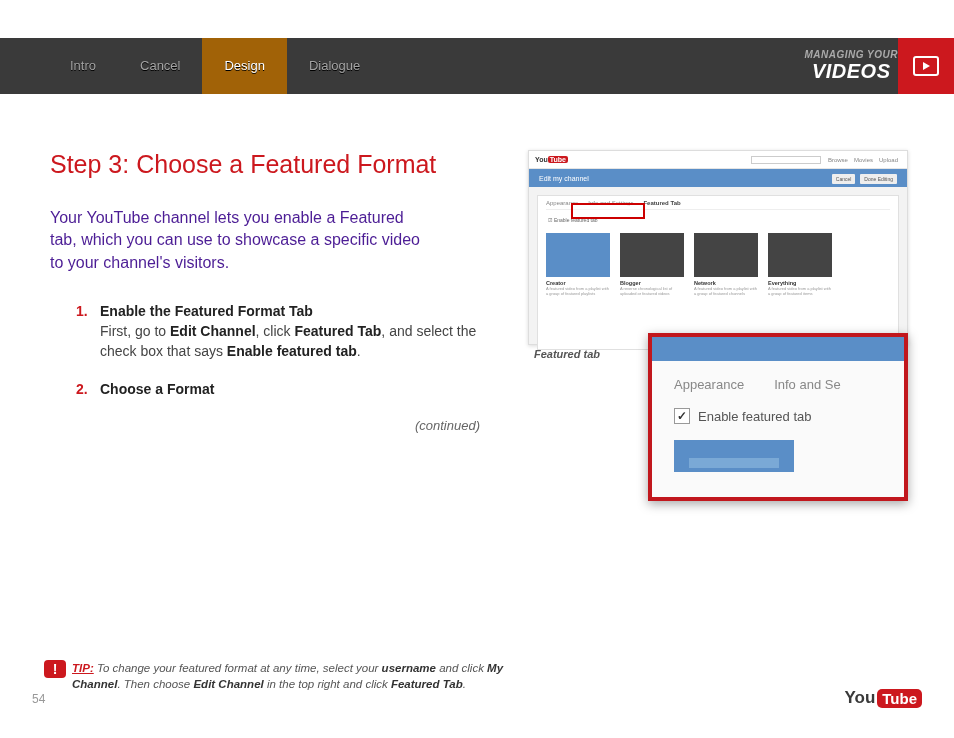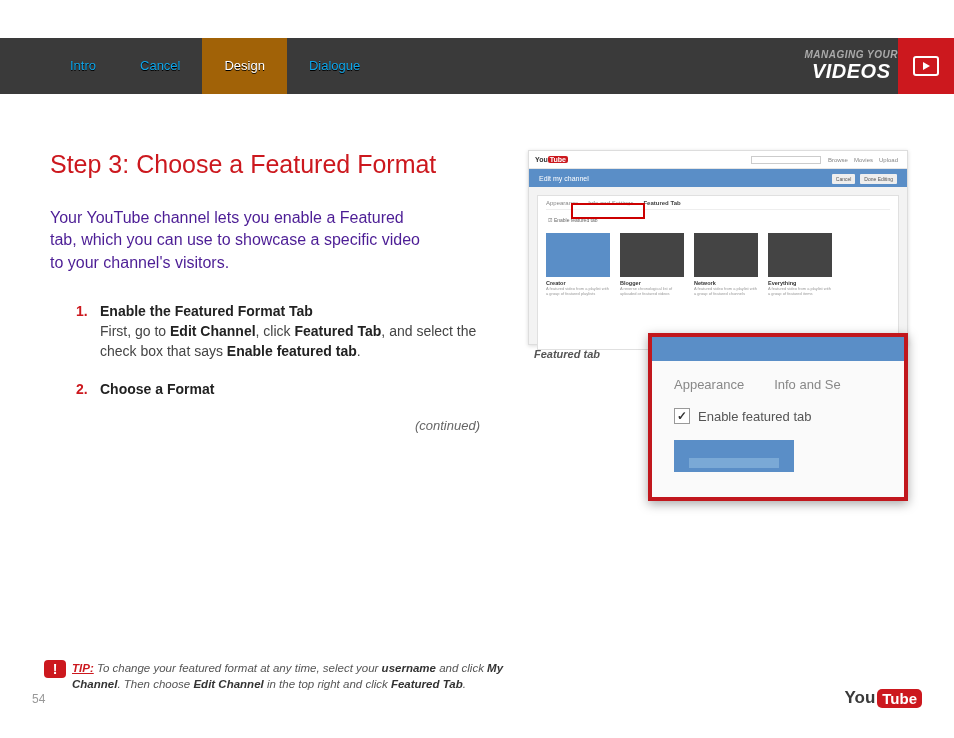--- a/index.html
+++ b/index.html
@@ -19,21 +19,21 @@
     display: flex;
     align-items: center;
     padding-left: 48px;
     color: #ddd;
     font-size: 13px;
   }
   .nav-item {
     padding: 0 22px;
     line-height: 56px;
     height: 56px;
-    color: #0ea5e9;
+    color: #a3a3a3;
     text-shadow: 0 1px 0 #000;
     cursor: pointer;
   }
   .nav-item.active {
     background: #a16207;
     color: #fff;
   }
   .header-right {
     margin-left: auto;
     height: 56px;

